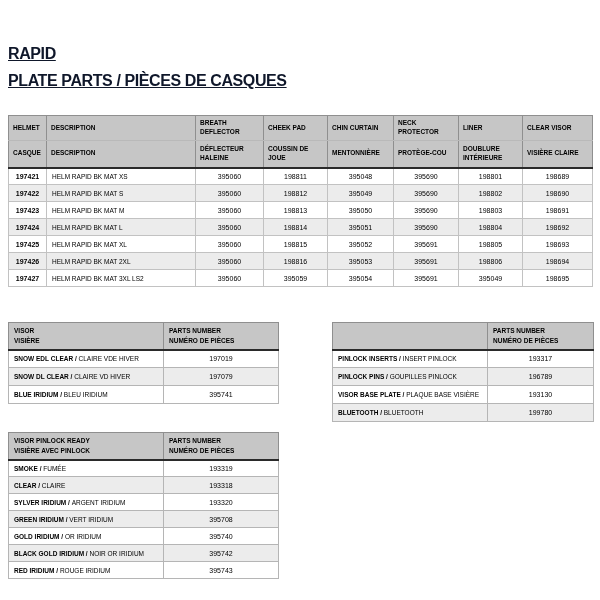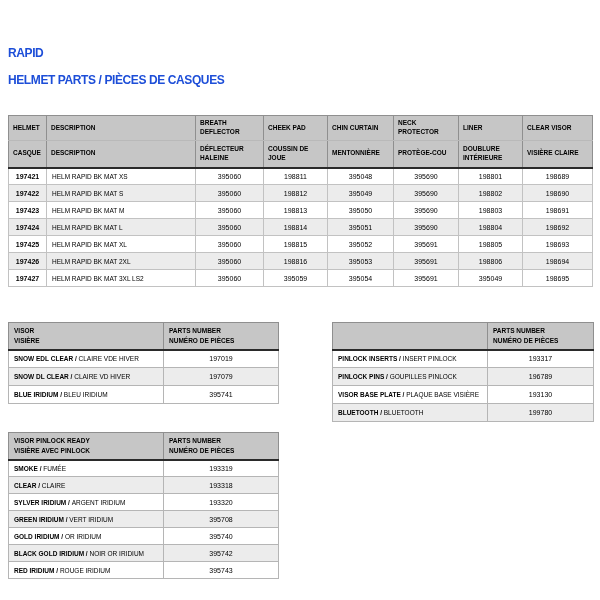--- a/index.html
+++ b/index.html
@@ -9,22 +9,22 @@
     font-family:"Liberation Sans", sans-serif;
     color:#000;
     position:relative;
     overflow:hidden;
   }
   .page { position:absolute; left:0; top:0; width:600px; height:600px; }
 
   
   .title-block { position:absolute; left:8px; top:40px; }
   .title-line {
-    font-weight:bold; font-size:12px; line-height:27px;
-    letter-spacing:-0.4px; color:#1d4ed8;
+    font-weight:bold; font-size:16px; line-height:27px;
+    letter-spacing:-0.4px; color:#0f172a;text-decoration:underline;
   }
 
   
   table { border-collapse:collapse; table-layout:fixed; }
   .main-table { position:absolute; left:8px; top:115px; width:584px; }
   .main-table th {
     background:#c6c6c6; font-size:6.5px; font-weight:bold; text-align:left;
     padding:2px 4px; vertical-align:middle;
     border:1px solid #8f8f8f; line-height:1.35;
   }
@@ -61,21 +61,21 @@
   .pinlock-table { left:8px;   top:432px; width:270px; }
   .pinlock-table td { height:17px; }
 </style>
 </head>
 <body>
 
 <div class="page">
 
   <div class="title-block">
     <div class="title-line">RAPID</div>
-    <div class="title-line">HELMET PARTS / PIÈCES DE CASQUES</div>
+    <div class="title-line">PLATE PARTS / PIÈCES DE CASQUES</div>
   </div>
 
   <table class="main-table">
     <colgroup>
       <col style="width:38px">
         <col style="width:149px">
         <col style="width:68px">
         <col style="width:64px">
       <col style="width:66px">
         <col style="width:65px">

